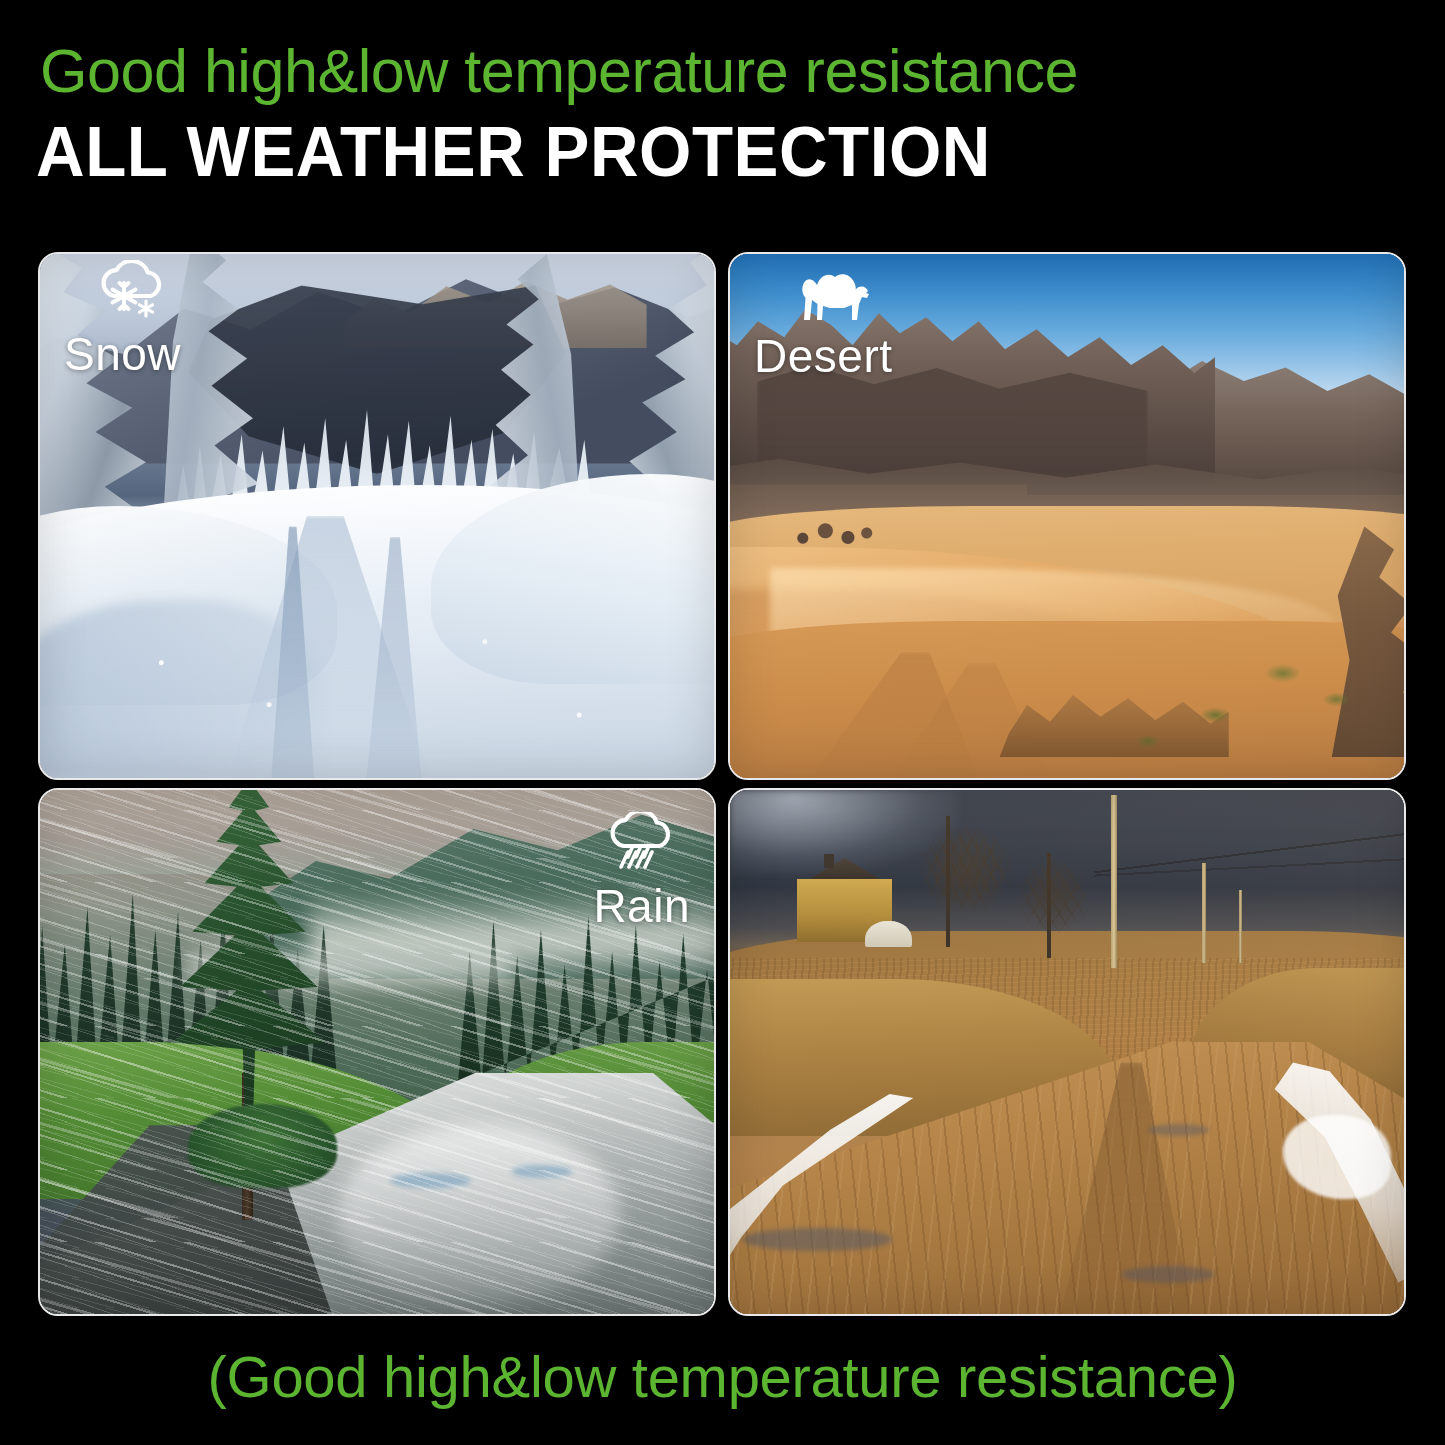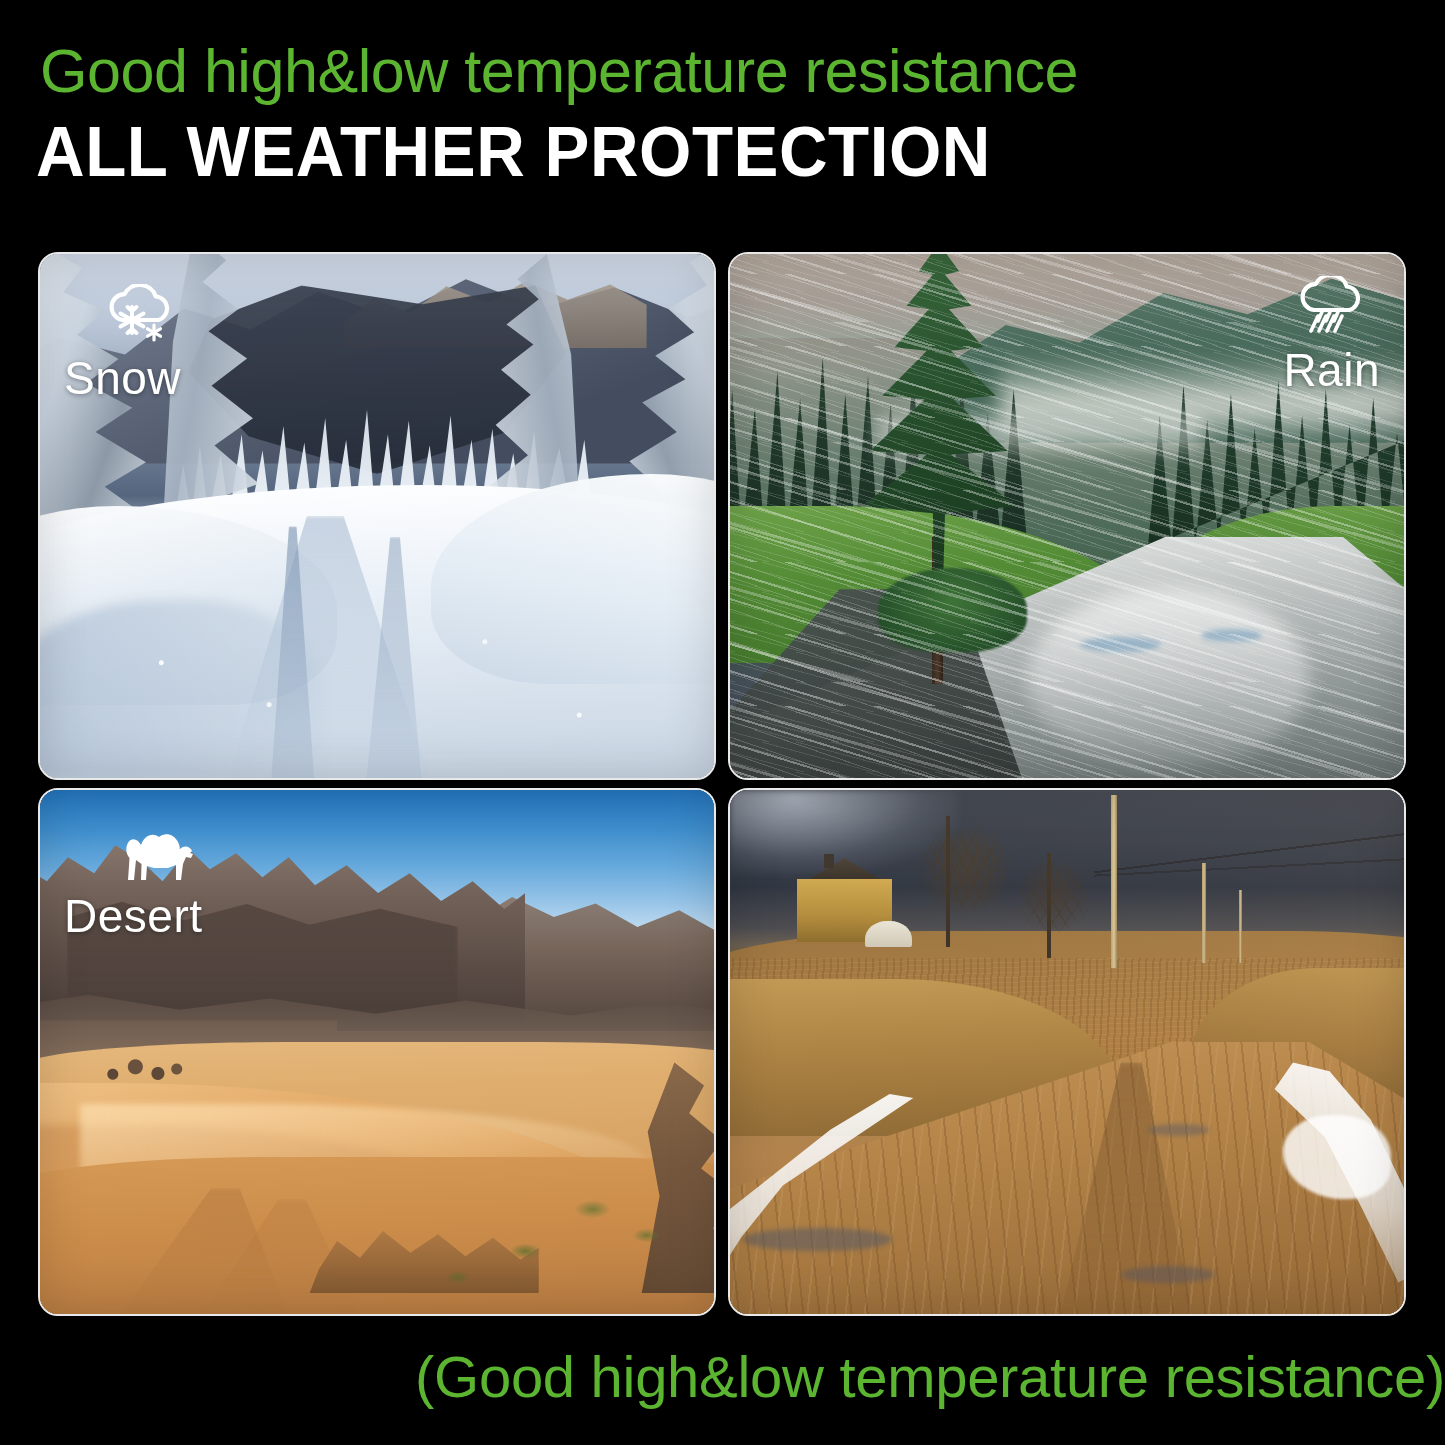--- a/index.html
+++ b/index.html
@@ -63,21 +63,21 @@
     color:#ffffff;
     font-family:"Liberation Sans", sans-serif;
     font-weight:300;
     font-size:46px;
     line-height:46px;
     letter-spacing:0.5px;
     text-shadow:0 1px 5px rgba(0,0,0,.40);
     white-space:nowrap;
   }
   .label .ic{display:block;margin-bottom:2px;}
-  .lbl-tl{left:24px;top:30px;text-align:right;}
+  .lbl-tl{left:24px;top:6px;text-align:center;}
   .lbl-tr{right:24px;top:22px;text-align:right;}
   .lbl-tl .ic{margin-left:22px;}
   .lbl-tr .ic{margin-left:auto;margin-right:10px;}
 
   
   .snow-bg{
     inset:0;
     background:
       linear-gradient(#cfd8e6 0%, #b9c5d6 14%, #95a4ba 26%, #6b7b92 38%, #55657d 46%, #9fb0c4 54%, #e2ebf4 64%, #f2f7fc 100%);
   }
@@ -552,21 +552,21 @@
 
   .vignette{
     position:absolute;inset:0;z-index:30;
     box-shadow:inset 0 0 50px rgba(0,0,0,.16);
     pointer-events:none;
   }
 
   
   .footer{
     position:absolute;left:0;right:0;top:1348px;
-    text-align:right;
+    text-align:center;
     font-family:"Liberation Sans", sans-serif;
     font-size:58px;line-height:58px;
     font-weight:400;
     color:#5cb531;
     letter-spacing:-0.3px;
     white-space:nowrap;
   }
 </style>
 </head>
 <body>
@@ -618,20 +618,55 @@
             <line x1="57.5" y1="44.8" x2="44.5" y2="52.2"></line>
           </g>
         </svg>
       </span>
       <span>Snow</span>
     </div>
   </div>
 
   <div class="panel">
     <div class="scene">
+      <div class="layer des-bg"></div>
+      <div class="layer des-sky"></div>
+      <div class="layer des-mesa2"></div>
+      <div class="layer des-mesa"></div>
+      <div class="layer des-mesaShadow"></div>
+      <div class="layer des-base"></div>
+      <div class="layer des-flat"></div>
+      <div class="layer des-pebbles"></div>
+      <div class="layer des-dune"></div>
+      <div class="layer des-duneShade"></div>
+      <div class="layer des-duneEdge"></div>
+      <div class="layer des-floor"></div>
+      <div class="layer des-trackL"></div>
+      <div class="layer des-trackR"></div>
+      <div class="layer des-rocks"></div>
+      <div class="layer des-rockR"></div>
+      <div class="layer des-bushes"></div>
+    </div>
+    <div class="vignette"></div>
+    <div class="label lbl-tl">
+      <span class="ic">
+        <svg width="88" height="64" viewBox="0 0 88 64" fill="none">
+          <path d="M14 60 L15.5 38 C12 34 11 27 14.5 22 C18 17 24 19 27 25
+                   C30 16 38 12 45 17 C51 12 60 14 64 22 C67 28 66 33 63 36
+                   L66 29 C70 25 76 26 78 31 L76 33 L79 34 L77 38 L72 37
+                   L69 44 L67 60 L62 60 L62 45 L54 48 L40 48 L33 46 L32 60
+                   L27 60 L27.5 44 L22 40 L20 60 Z" fill="#ffffff"></path>
+        </svg>
+      </span>
+      <span>Desert</span>
+    </div>
+  </div>
+
+  <div class="panel">
+    <div class="scene">
       <div class="layer rain-bg"></div>
       <div class="layer rain-sky"></div>
       <div class="layer rain-mtn"></div>
       <div class="layer rain-mist"></div>
       <div class="layer rain-farR"></div>
       <div class="layer rain-farL"></div>
       <div class="layer rain-mist2"></div>
       <div class="layer rain-grassL"></div>
       <div class="layer rain-grassR"></div>
       <div class="layer rain-road"></div>
@@ -660,55 +695,20 @@
             <line x1="44" y1="36" x2="40" y2="45"></line>
           </g>
         </svg>
       </span>
       <span>Rain</span>
     </div>
   </div>
 
   <div class="panel">
     <div class="scene">
-      <div class="layer des-bg"></div>
-      <div class="layer des-sky"></div>
-      <div class="layer des-mesa2"></div>
-      <div class="layer des-mesa"></div>
-      <div class="layer des-mesaShadow"></div>
-      <div class="layer des-base"></div>
-      <div class="layer des-flat"></div>
-      <div class="layer des-pebbles"></div>
-      <div class="layer des-dune"></div>
-      <div class="layer des-duneShade"></div>
-      <div class="layer des-duneEdge"></div>
-      <div class="layer des-floor"></div>
-      <div class="layer des-trackL"></div>
-      <div class="layer des-trackR"></div>
-      <div class="layer des-rocks"></div>
-      <div class="layer des-rockR"></div>
-      <div class="layer des-bushes"></div>
-    </div>
-    <div class="vignette"></div>
-    <div class="label lbl-tl">
-      <span class="ic">
-        <svg width="88" height="64" viewBox="0 0 88 64" fill="none">
-          <path d="M14 60 L15.5 38 C12 34 11 27 14.5 22 C18 17 24 19 27 25
-                   C30 16 38 12 45 17 C51 12 60 14 64 22 C67 28 66 33 63 36
-                   L66 29 C70 25 76 26 78 31 L76 33 L79 34 L77 38 L72 37
-                   L69 44 L67 60 L62 60 L62 45 L54 48 L40 48 L33 46 L32 60
-                   L27 60 L27.5 44 L22 40 L20 60 Z" fill="#ffffff"></path>
-        </svg>
-      </span>
-      <span>Desert</span>
-    </div>
-  </div>
-
-  <div class="panel">
-    <div class="scene">
       <div class="layer mud-bg"></div>
       <div class="layer mud-sky"></div>
       <div class="layer mud-skyLight"></div>
       <div class="layer mud-wires"></div>
       <div class="layer mud-field"></div>
       <div class="layer mud-stubble"></div>
       <div class="layer mud-roof"></div>
       <div class="layer mud-chimney"></div>
       <div class="layer mud-house"></div>
       <div class="layer mud-shed"></div>

